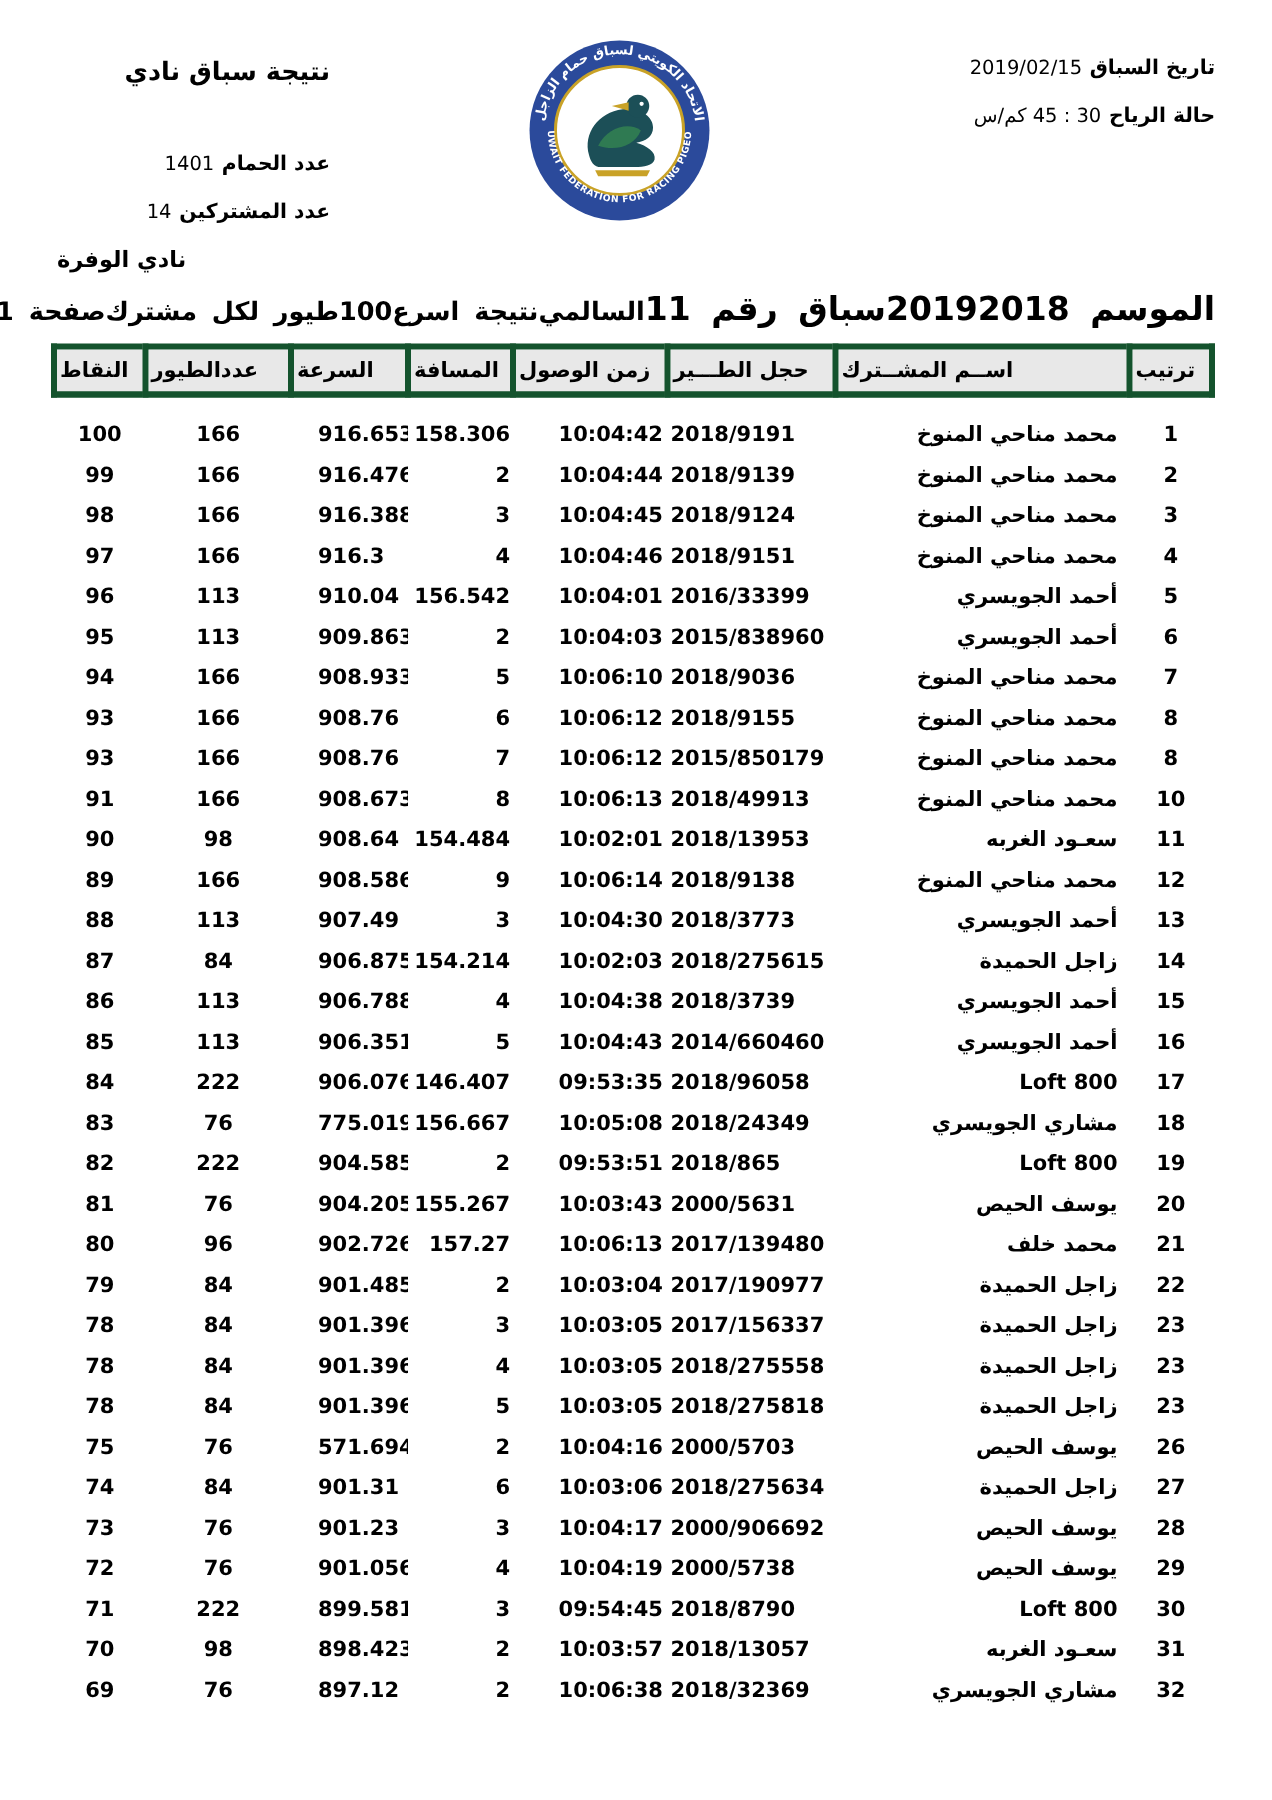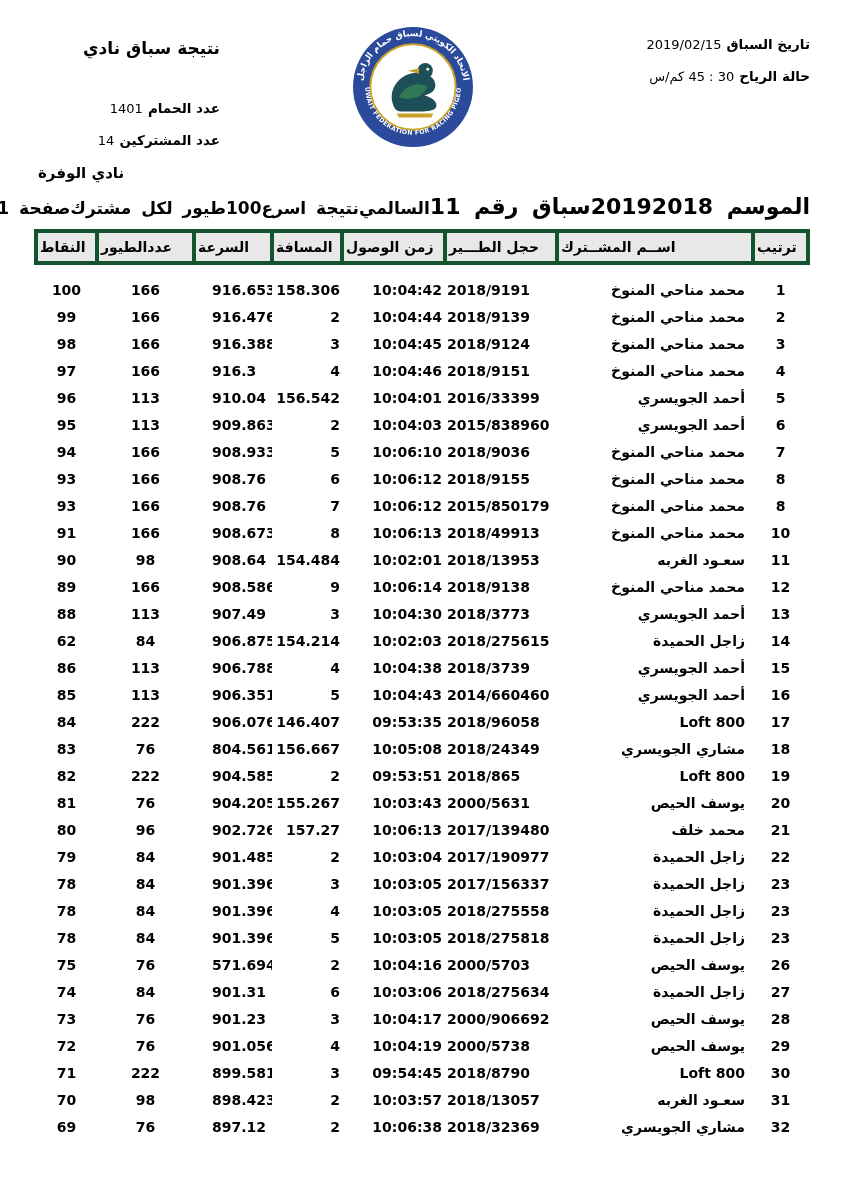--- a/index.html
+++ b/index.html
@@ -269,21 +269,21 @@
           <td class="c7">88</td>
         </tr>
         <tr>
           <td class="c0">14</td>
           <td class="c1">زاجل الحميدة</td>
           <td class="c2">2018/275615</td>
           <td class="c3">10:02:03</td>
           <td class="c4">154.214</td>
           <td class="c5">906.875</td>
           <td class="c6">84</td>
-          <td class="c7">62</td>
+          <td class="c7">87</td>
         </tr>
         <tr>
           <td class="c0">15</td>
           <td class="c1">أحمد الجويسري</td>
           <td class="c2">2018/3739</td>
           <td class="c3">10:04:38</td>
           <td class="c4">4</td>
           <td class="c5">906.788</td>
           <td class="c6">113</td>
           <td class="c7">86</td>
@@ -307,21 +307,21 @@
           <td class="c5">906.076</td>
           <td class="c6">222</td>
           <td class="c7">84</td>
         </tr>
         <tr>
           <td class="c0">18</td>
           <td class="c1">مشاري الجويسري</td>
           <td class="c2">2018/24349</td>
           <td class="c3">10:05:08</td>
           <td class="c4">156.667</td>
-          <td class="c5">804.561</td>
+          <td class="c5">775.019</td>
           <td class="c6">76</td>
           <td class="c7">83</td>
         </tr>
         <tr>
           <td class="c0">19</td>
           <td class="c1">Loft 800</td>
           <td class="c2">2018/865</td>
           <td class="c3">09:53:51</td>
           <td class="c4">2</td>
           <td class="c5">904.585</td>

